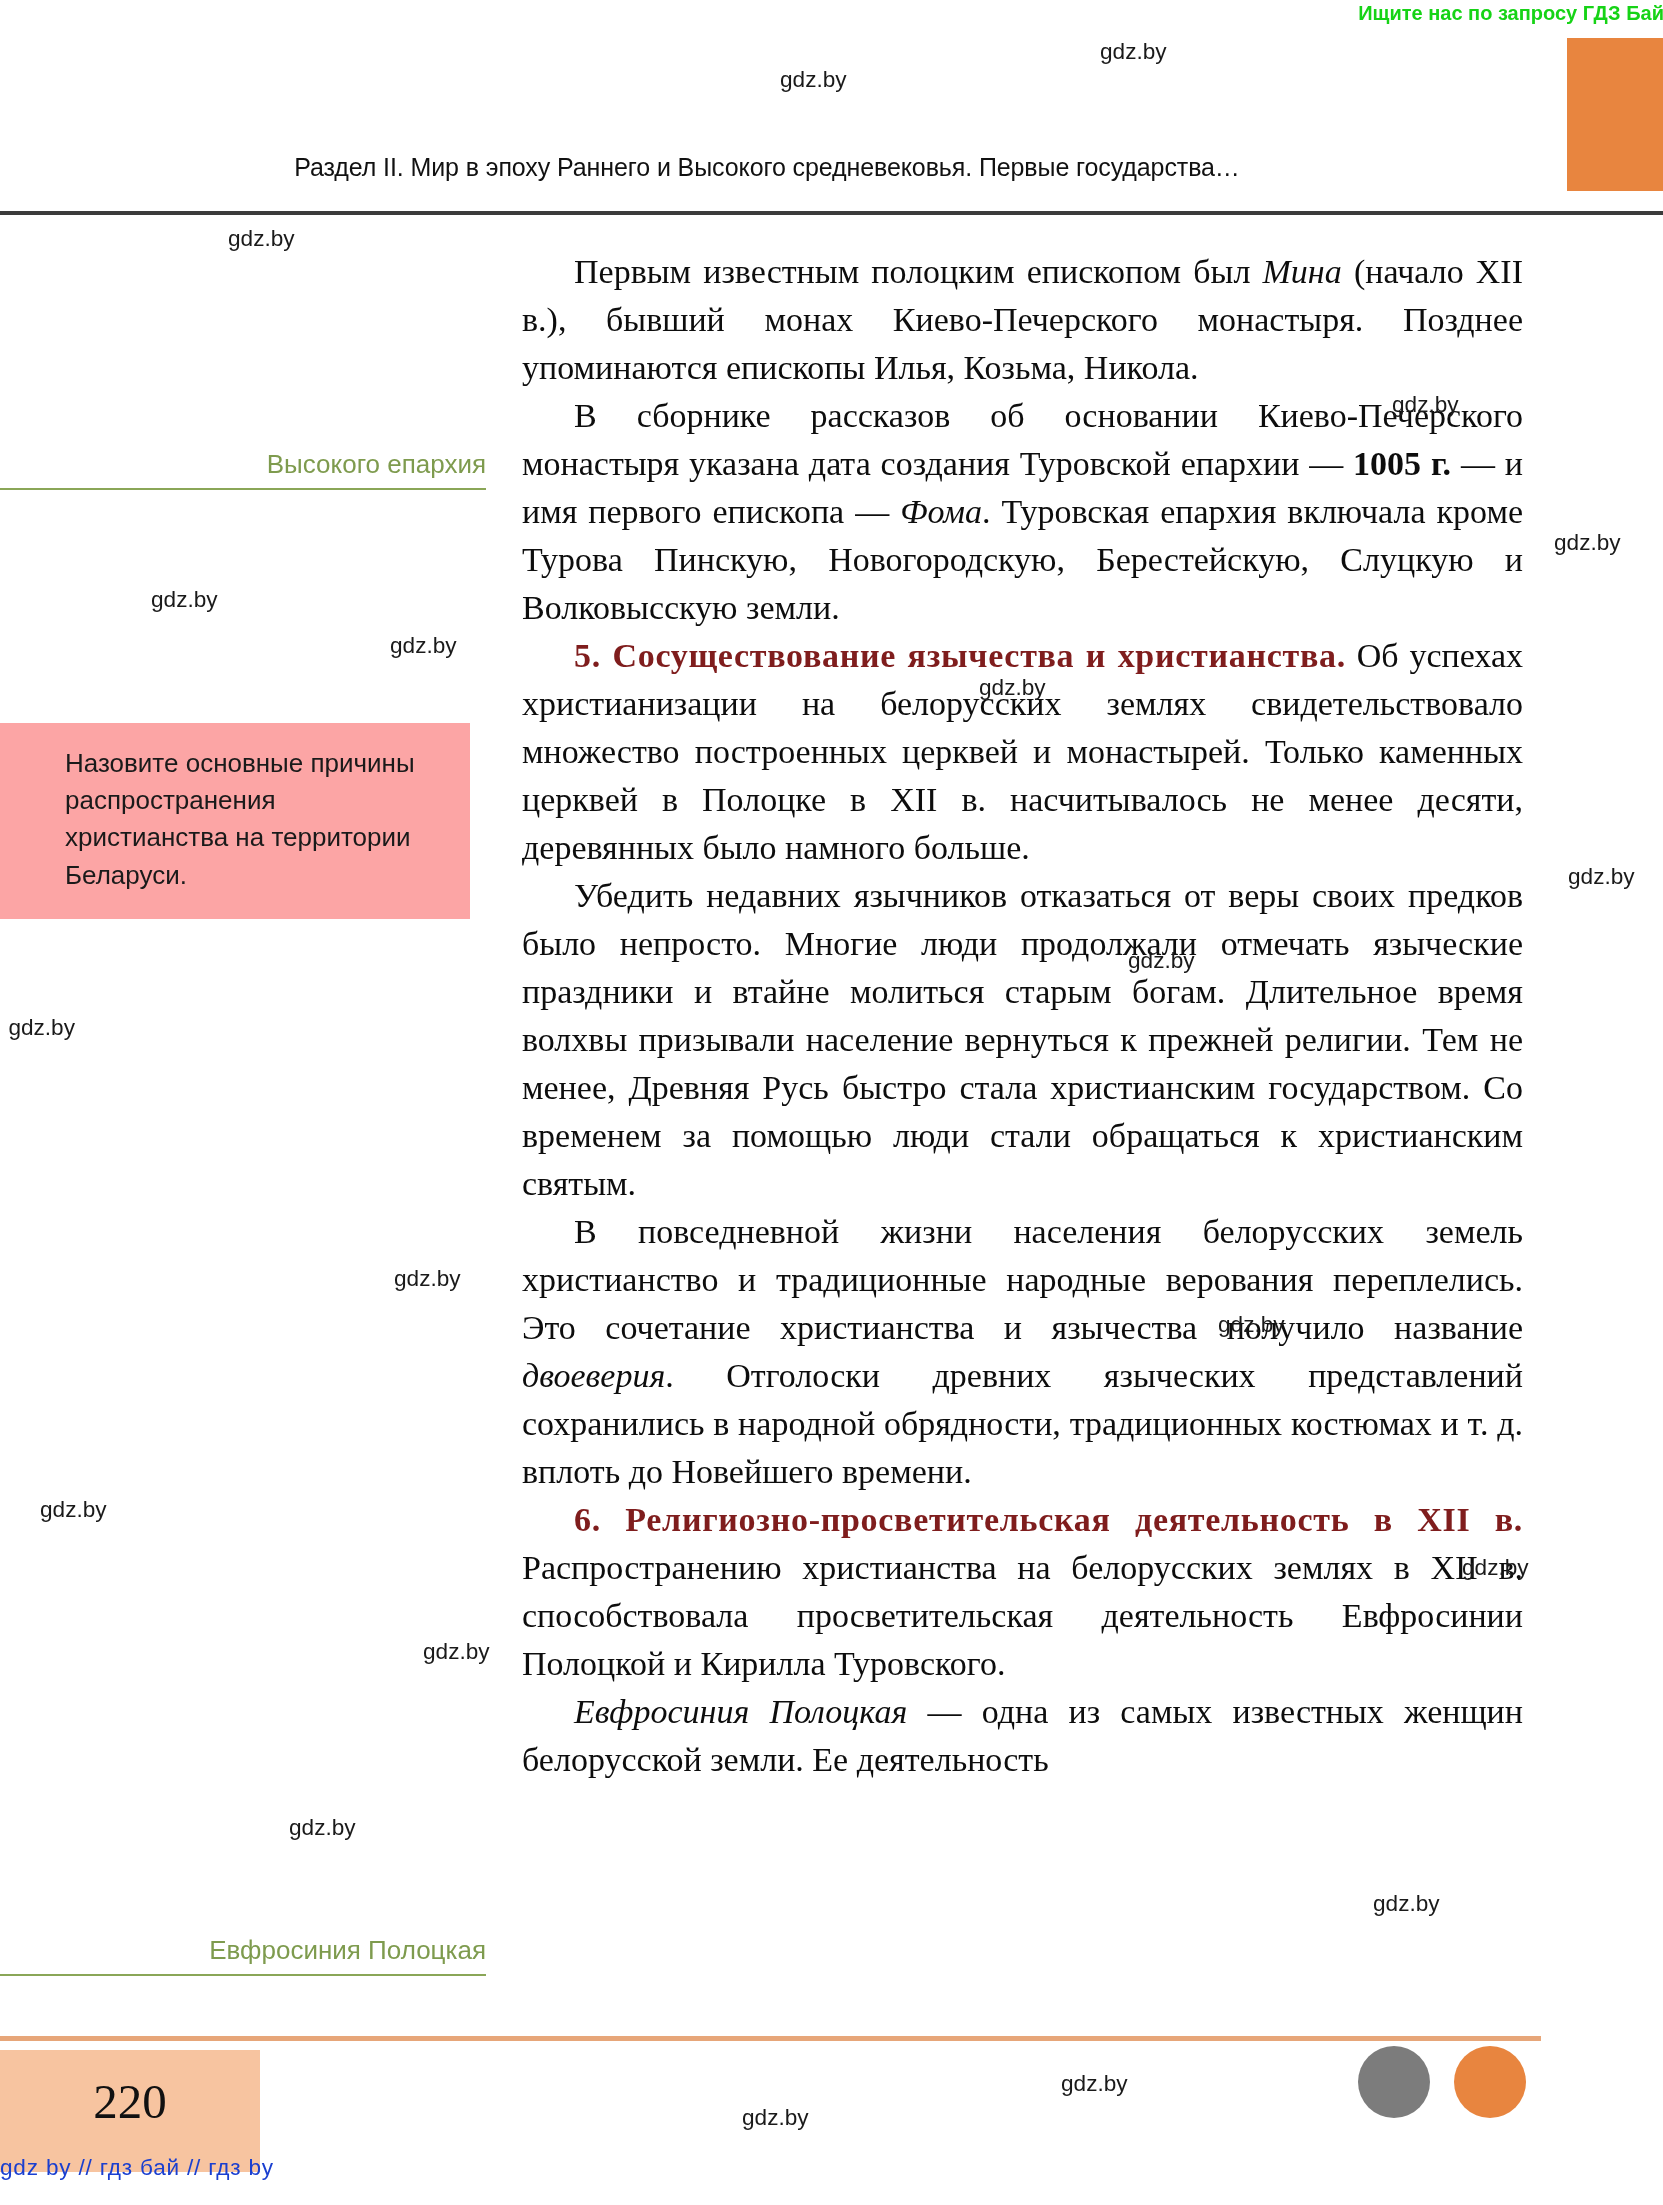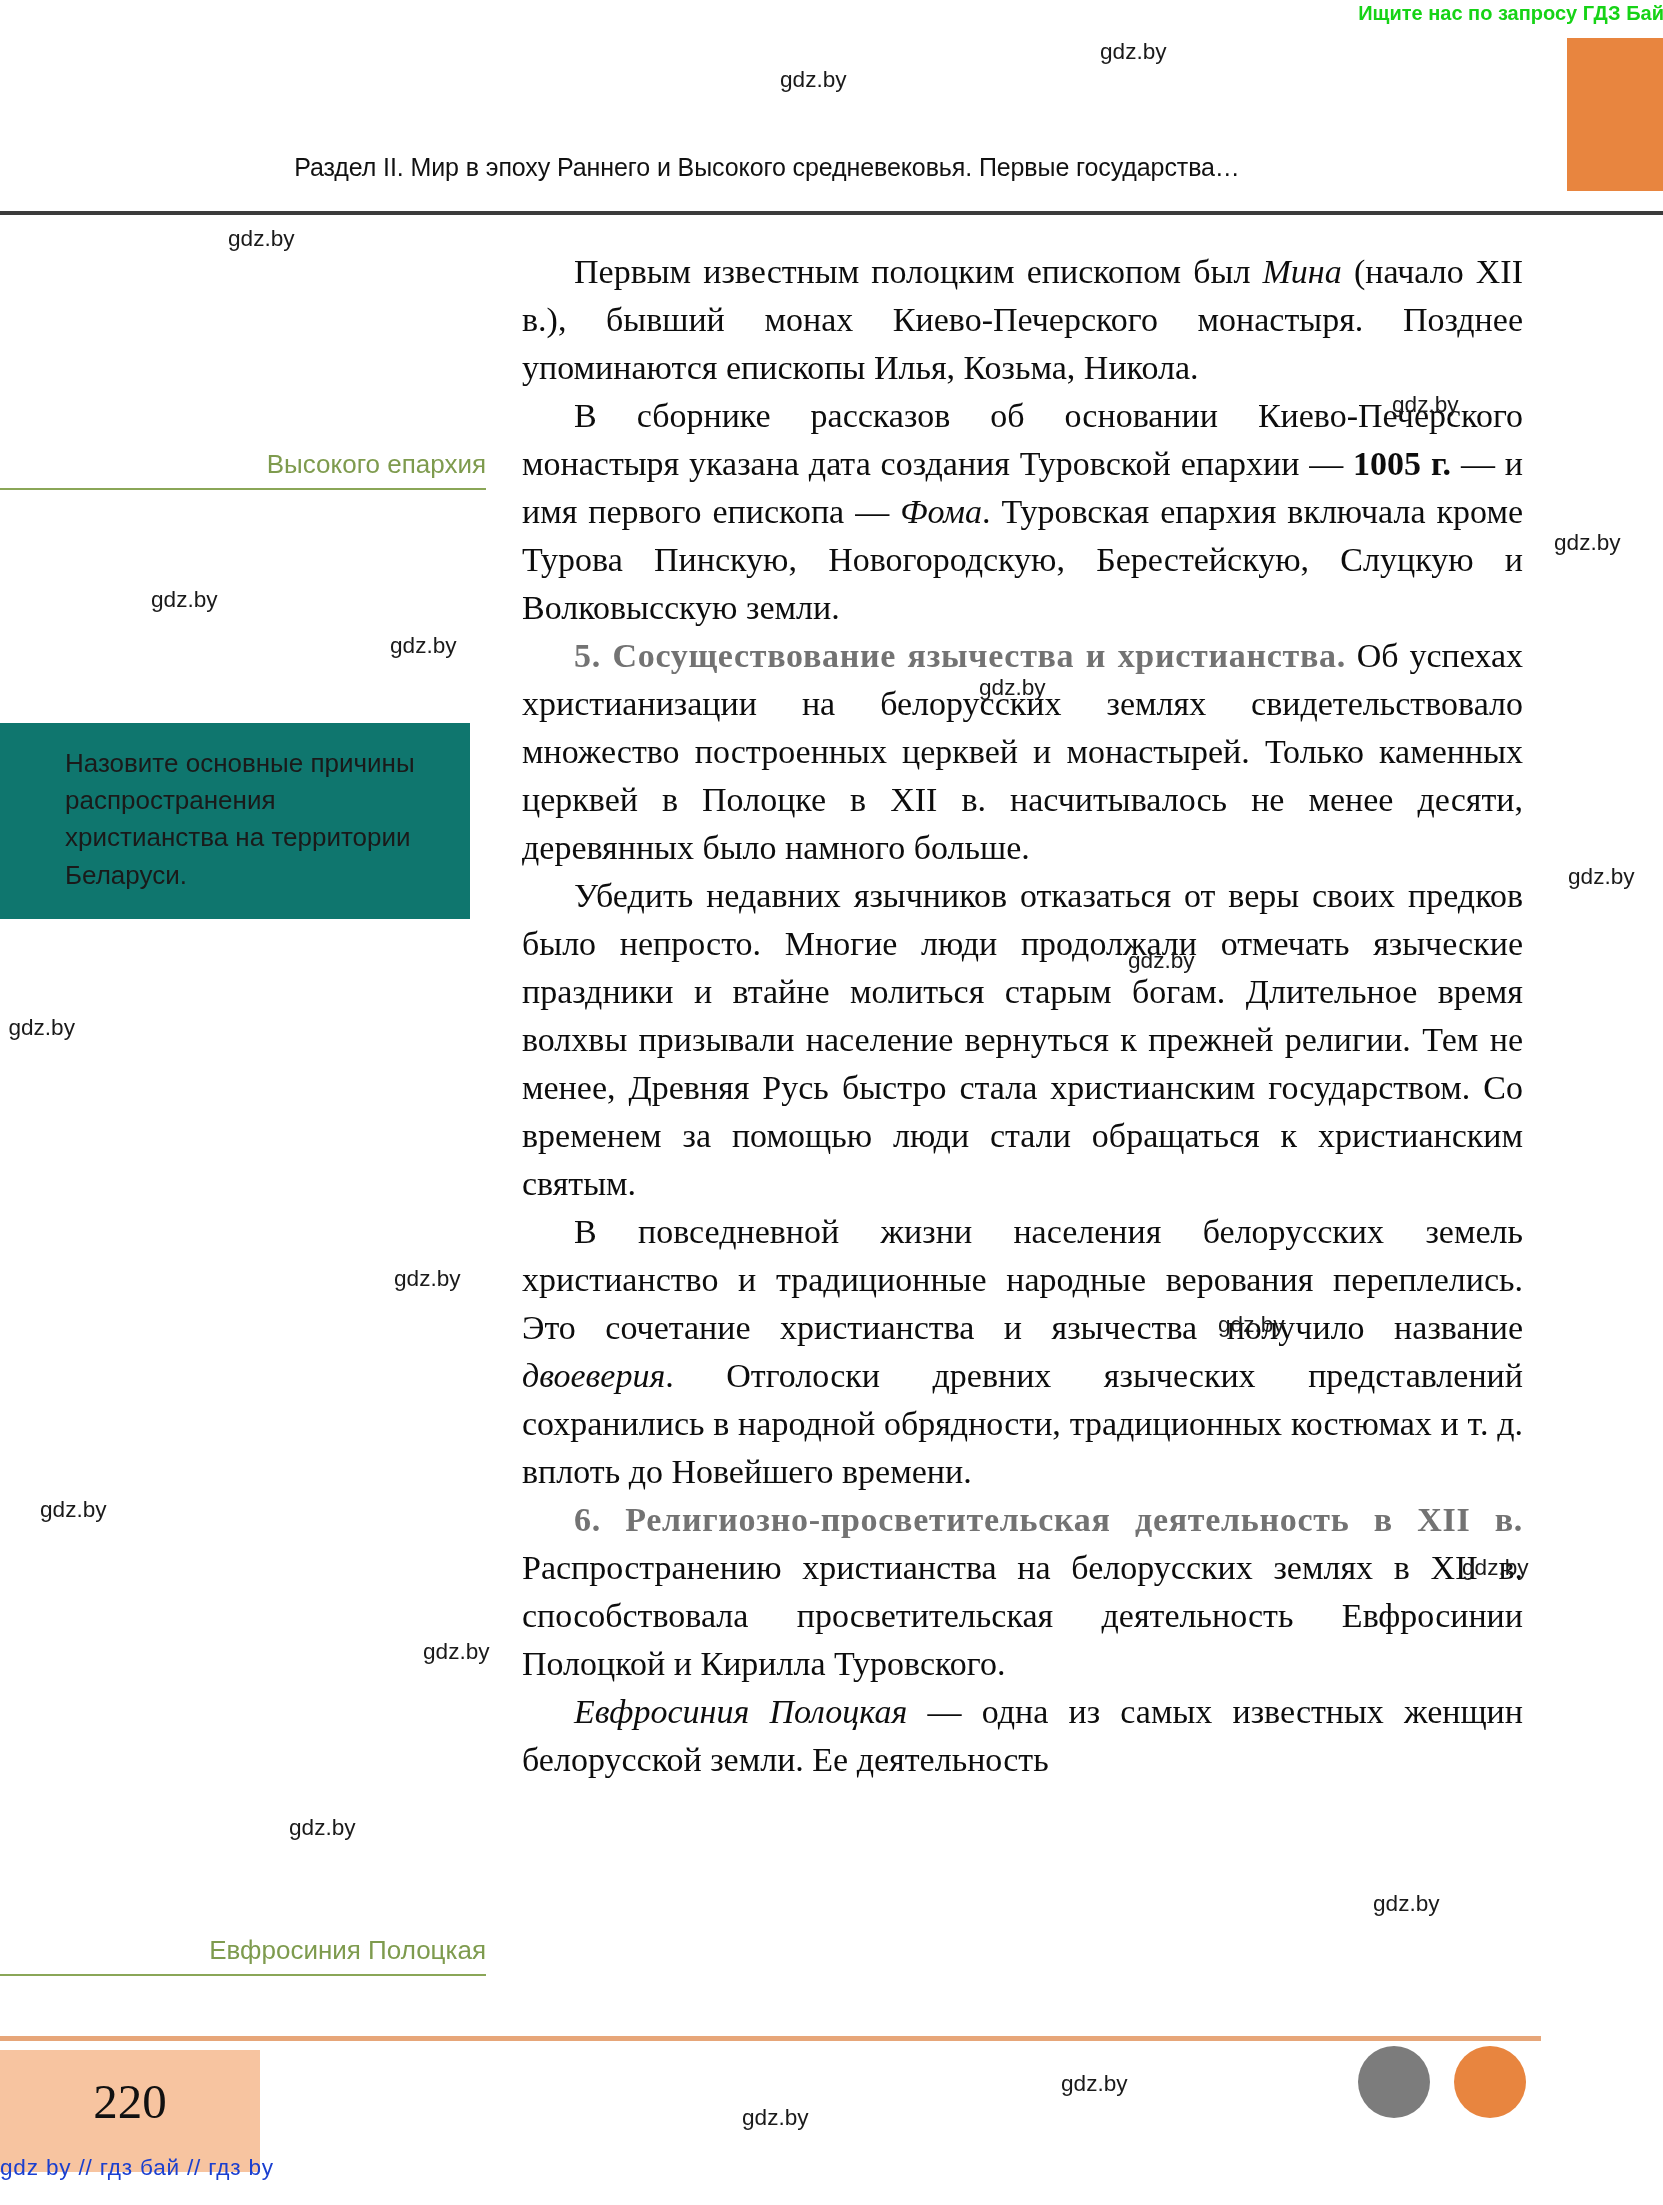--- a/index.html
+++ b/index.html
@@ -95,21 +95,21 @@
     white-space: nowrap;
   }
   #side-label-turov { top: 449px; }
   #side-label-efros { top: 1935px; }
 
   .side-question {
     position: absolute;
     left: 0;
     top: 723px;
     width: 470px;
-    background: #0f766e;
+    background: #fca5a5;
     padding: 22px 34px 25px 65px;
     box-sizing: border-box;
     font-family: "Liberation Sans", sans-serif;
     font-size: 26px;
     line-height: 1.43;
     color: #1a1a1a;
   }
 
   
   .col {
@@ -124,21 +124,21 @@
     text-justify: inter-word;
     font-family: "Liberation Serif", serif;
     font-size: 34px;
     line-height: 48px;
     color: #0d0d0d;
     text-indent: 52px;
     hyphens: none;
   }
   .col p + p { margin-top: 0px; }
   .sec-head {
-    color: #737373;
+    color: #7f1d1d;
     font-weight: bold;
     letter-spacing: 0.7px;
   }
   em { font-style: italic; }
   b  { font-weight: bold; }
 
   
   .footer-rule {
     position: absolute;
     left: 0;

